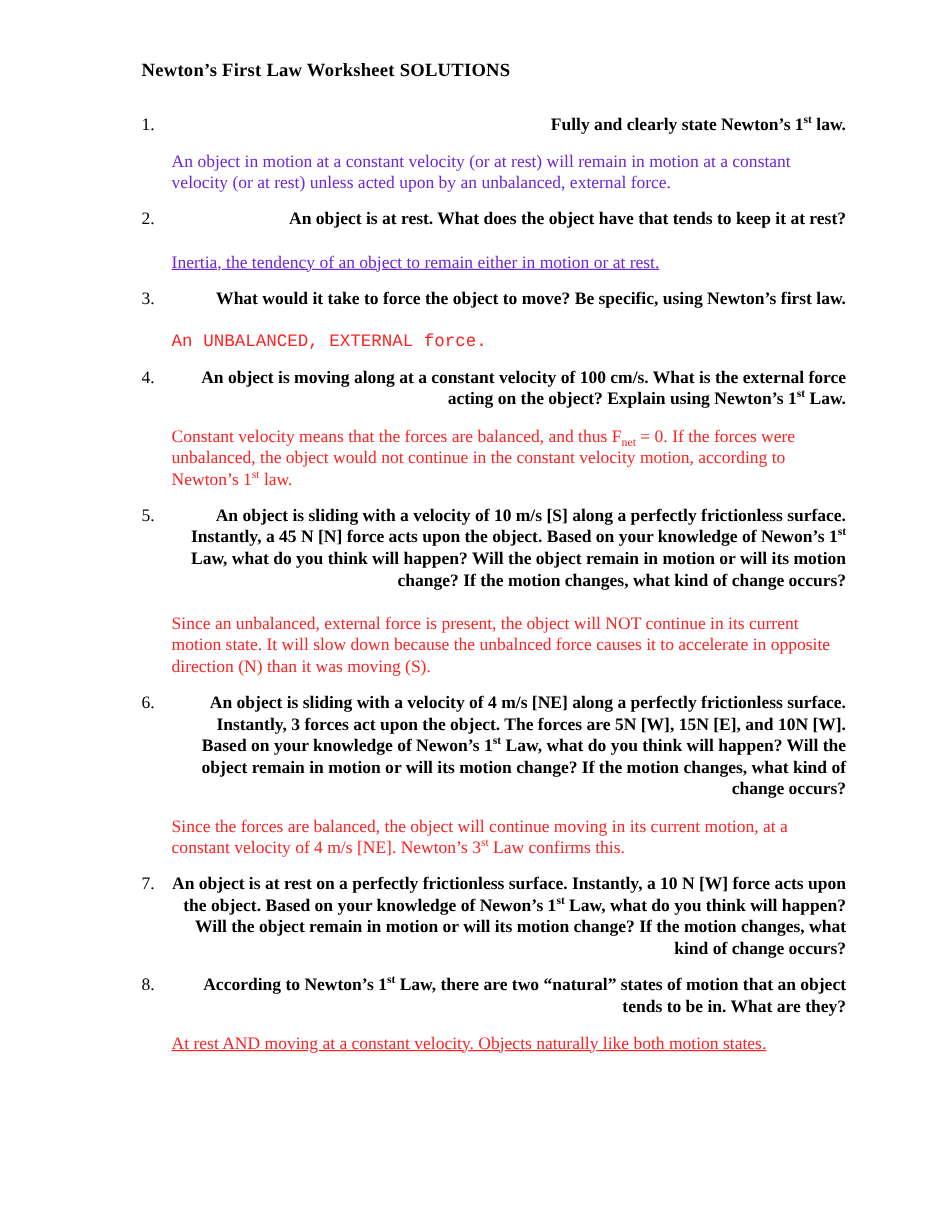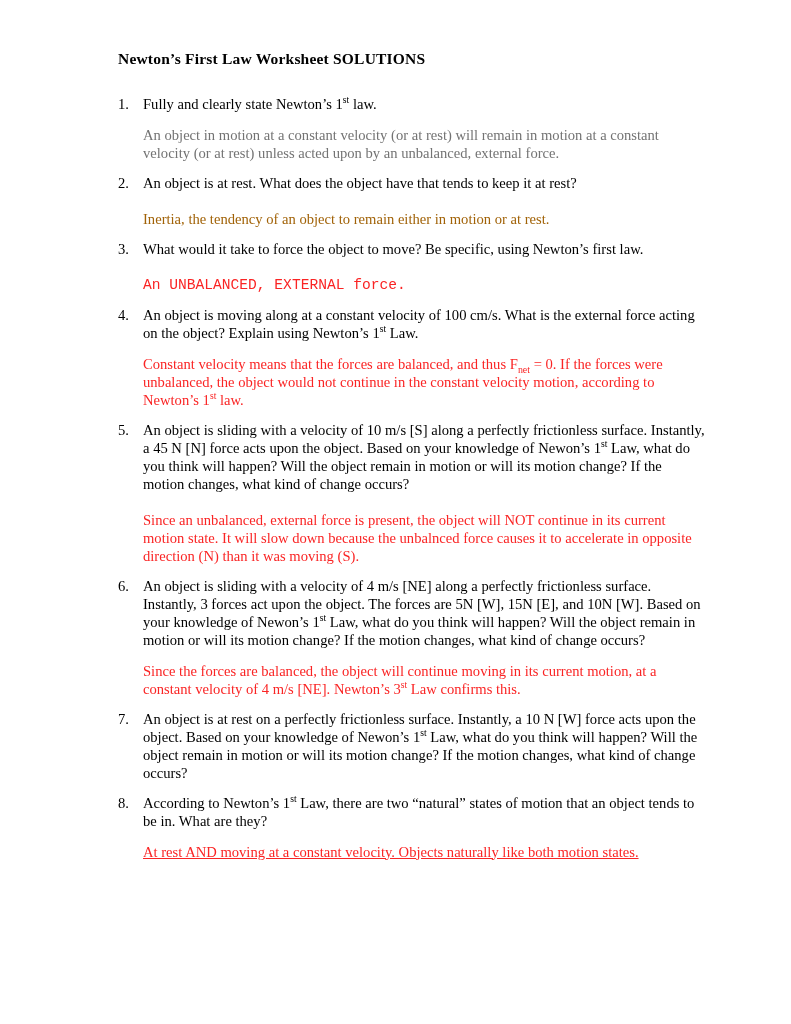--- a/index.html
+++ b/index.html
@@ -46,22 +46,23 @@
     width: 25px;
     flex: 0 0 25px;
     font-size: 14.6px;
     line-height: 18px;
     text-align: left;
   }
   .q-text {
     flex: 1 1 auto;
     font-size: 14.6px;
     line-height: 18px;
-    text-align: left;
+    text-align: right;
     max-width: 573px;
+    font-weight: bold;
   }
   .answer {
     color: #fa2424;
     font-size: 14.6px;
     line-height: 18px;
     margin: 13px 0 0 25px;
     max-width: 573px;
   }
   .ans-gap-lg {
     margin-top: 18px;
@@ -83,28 +84,28 @@
 <div class="page">
 
   <h1 class="doc-title">Newton’s First Law Worksheet SOLUTIONS</h1>
 
   <ol class="qa-list">
       <li class="qa-item">
         <div class="q-row">
           <div class="q-num">1.</div>
           <div class="q-text"><span>Fully and clearly state Newton’s 1</span><sup>st</sup><span> law.</span></div>
         </div>
-        <div class="answer" style="color: #737373;"><span>An object in motion at a constant velocity (or at rest) will remain in motion at a constant velocity (or at rest) unless acted upon by an unbalanced, external force.</span></div>
+        <div class="answer" style="color: #6d28d9;"><span>An object in motion at a constant velocity (or at rest) will remain in motion at a constant velocity (or at rest) unless acted upon by an unbalanced, external force.</span></div>
       </li>
       <li class="qa-item">
         <div class="q-row">
           <div class="q-num">2.</div>
           <div class="q-text"><span>An object is at rest.  What does the object have that tends to keep it at rest?</span></div>
         </div>
-        <div class="answer ans-gap-lg" style="color: #a16207;"><span>Inertia, the tendency of an object to remain either in motion or at rest.</span></div>
+        <div class="answer ans-gap-lg" style="color: #6d28d9; text-decoration: underline;"><span>Inertia, the tendency of an object to remain either in motion or at rest.</span></div>
       </li>
       <li class="qa-item">
         <div class="q-row">
           <div class="q-num">3.</div>
           <div class="q-text"><span>What would it take to force the object to move?  Be specific, using Newton’s first law.</span></div>
         </div>
         <div class="answer ans-gap-lg" style="color: rgb(250, 36, 36); font-family: Liberation Mono, monospace;"><span>An UNBALANCED, EXTERNAL force.</span></div>
       </li>
       <li class="qa-item">
         <div class="q-row">

